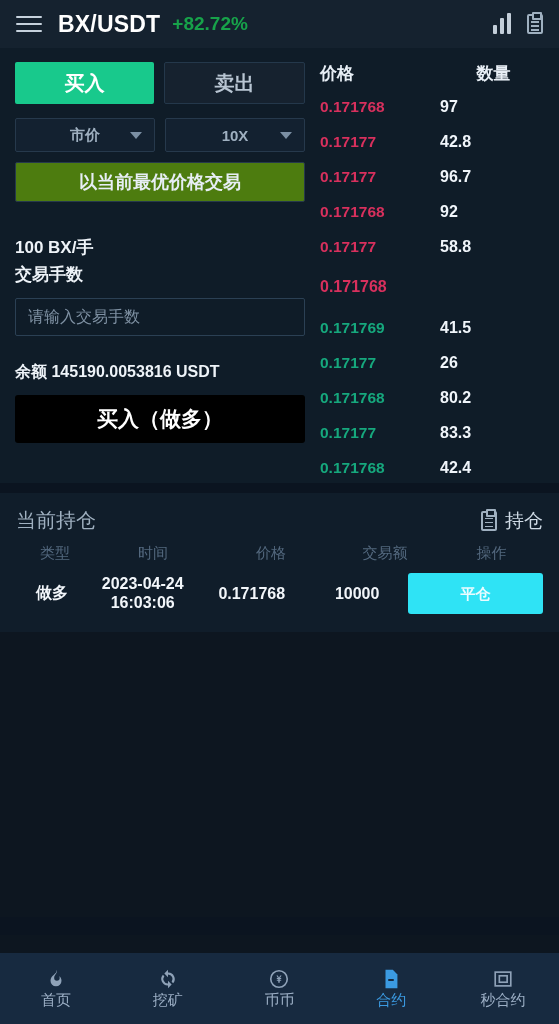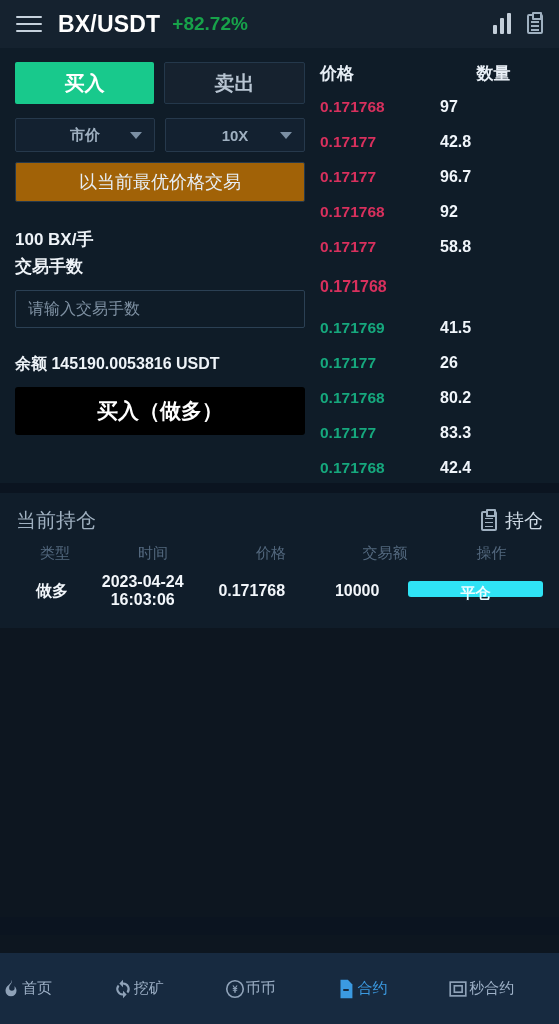--- a/index.html
+++ b/index.html
@@ -50,25 +50,25 @@
     border-radius: 2px; display: flex; align-items: center; justify-content: center;
     position: relative; cursor: pointer;
   }
   .sel-label { color: #9fb0c0; font-size: 15px; font-weight: bold; }
   .caret {
     position: absolute; right: 12px; width: 0; height: 0;
     border-left: 6px solid transparent; border-right: 6px solid transparent;
     border-top: 7px solid #7b8fa3;
   }
   .best-price-btn {
-    margin-top: 10px; height: 40px; background: #a16207; border: 1px solid #26394c;
+    margin-top: 10px; height: 40px; background: #4d7c0f; border: 1px solid #26394c;
     border-radius: 2px; display: flex; align-items: center; justify-content: center;
-    color: #e7eef5; font-size: 18px; font-weight: normal; cursor: pointer;
-  }
-  .unit-line { color: #eef3f8; font-size: 17px; font-weight: bold; margin-top: 26px; }
+    color: #e7eef5; font-size: 18px; font-weight: bold; cursor: pointer;
+  }
+  .unit-line { color: #eef3f8; font-size: 17px; font-weight: bold; margin-top: 34px; }
   .lots-label { color: #eef3f8; font-size: 17px; font-weight: bold; margin-top: 4px; }
   .lot-input {
     margin-top: 12px; width: 100%; height: 38px; background: #0f1c28;
     border: 1px solid #2b4054; border-radius: 2px; color: #dfe8f0;
     padding: 0 12px; font-size: 16px; font-family: inherit; outline: none;
   }
   .lot-input::placeholder { color: #7f91a3; }
   .balance { color: #eef3f8; font-size: 16px; font-weight: bold; margin-top: 26px; }
   .submit-btn {
     margin-top: 12px; width: 100%; height: 48px; background: #000000;
@@ -118,21 +118,21 @@
   .c2 { width: 118px; text-align: center; }
   .c3 { width: 118px; text-align: center; }
   .c4 { width: 110px; text-align: center; }
   .c5 { flex: 1; text-align: center; }
   .pos-hrow div { color: #4f6krc; }
   .pos-hrow span { color: #53687e; font-size: 15px; }
   .pos-row { margin-top: 10px; }
   .pos-row span { color: #f2f6fa; font-size: 16px; font-weight: bold; }
   .pos-time { line-height: 1.15; }
   .close-btn {
-    display: inline-block; width: 135px; height: 16px; line-height: 24px;
+    display: inline-block; width: 135px; height: 41px; line-height: 24px;
     background: #2fe3f5; color: #eafcff; border: none; border-radius: 3px;
     font-size: 15px; font-weight: bold; font-family: inherit; cursor: pointer;
   }
 
   
   .logo-area { display: flex; justify-content: center; margin-top: 14px; }
   .logo-box { position: relative; width: 230px; height: 78px; }
   .logo-text {
     position: absolute; inset: 0; display: flex; align-items: center; justify-content: center;
     font-family: "DejaVu Serif", serif; font-size: 42px; font-weight: bold;
@@ -147,21 +147,21 @@
     font-family: "DejaVu Serif", serif; font-weight: bold;
   }
 
   
   .bottom-gap { position: absolute; left: 0; right: 0; bottom: 89px; height: 18px; background: #0b1420; }
   .bottom-nav {
     position: absolute; left: 0; right: 0; bottom: 0; height: 71px;
     background: #172a40; display: flex; align-items: center;
   }
   .nav-item {
-    flex: 1; display: flex; flex-direction: row; align-items: center; gap: 0; cursor: pointer;
+    flex: 1; display: flex; flex-direction: column; align-items: center; gap: 0; cursor: pointer;
   }
   .nav-label { font-size: 15px; color: #9db0c6; }
   .nav-item.active .nav-label { color: #3b9ae1; }
   .nav-ico { height: 24px; display: flex; align-items: center; justify-content: center; }
 </style>
 </head>
 <body>
 
 <div class="app">
 

